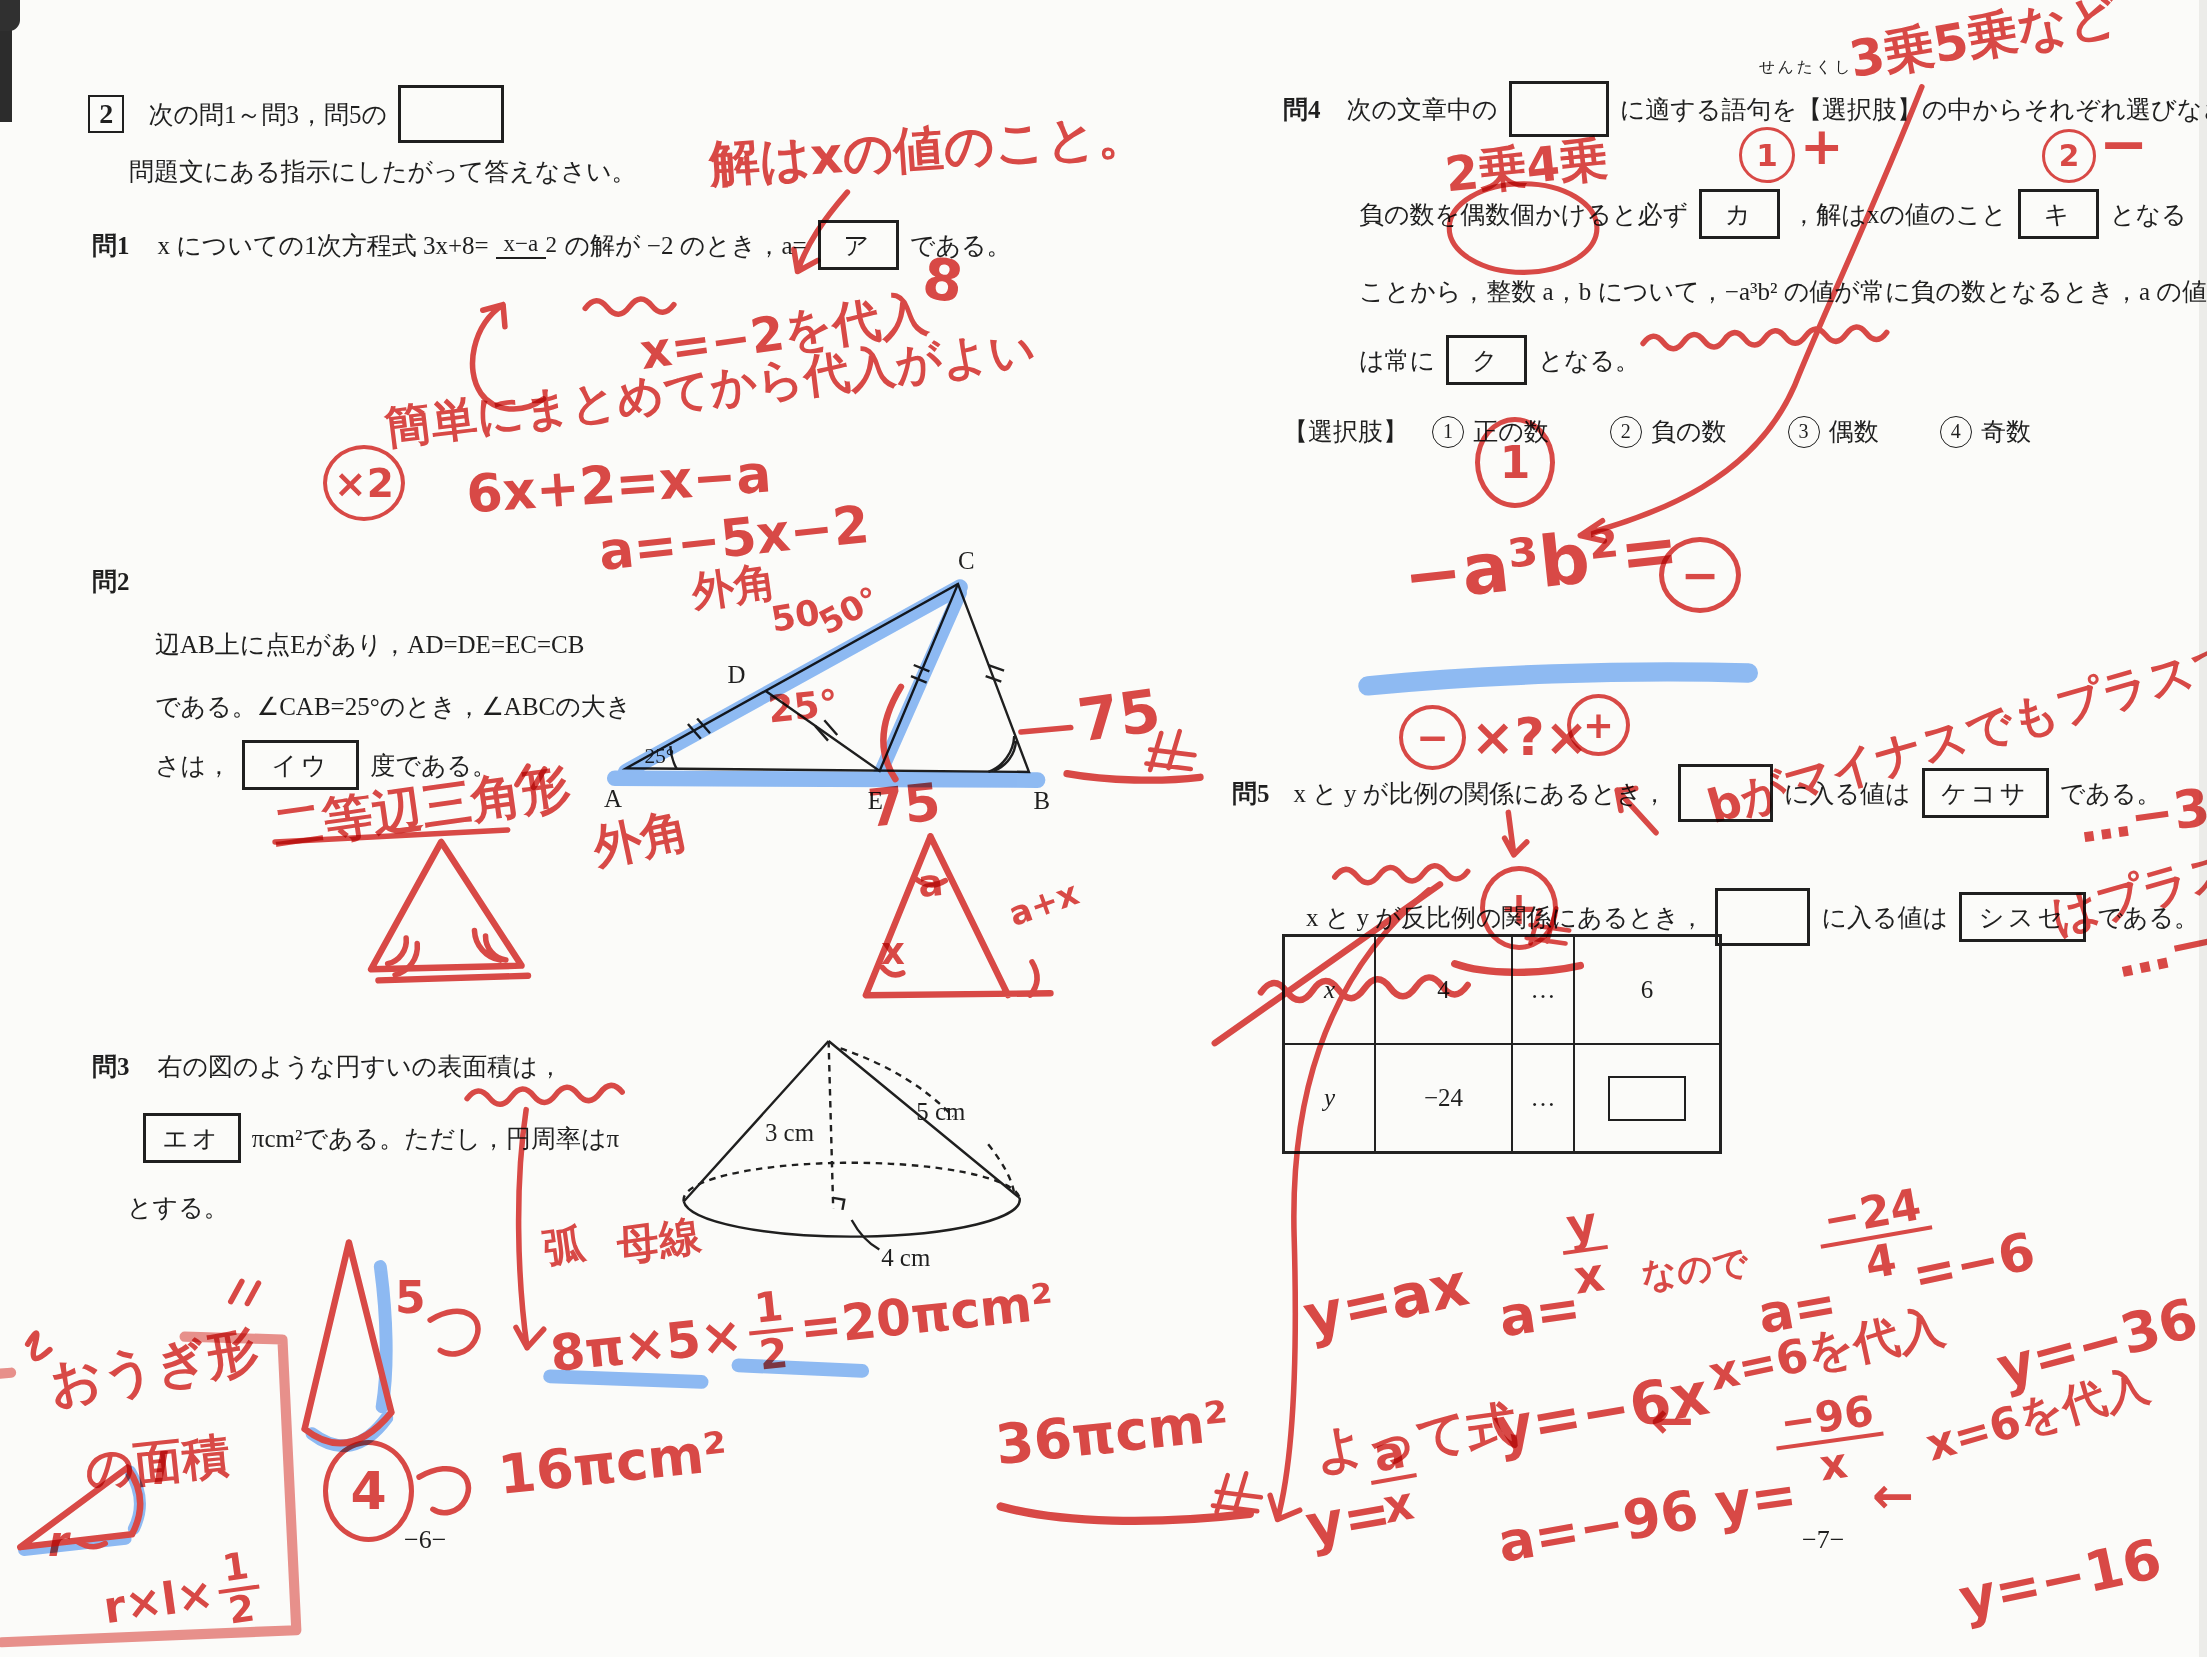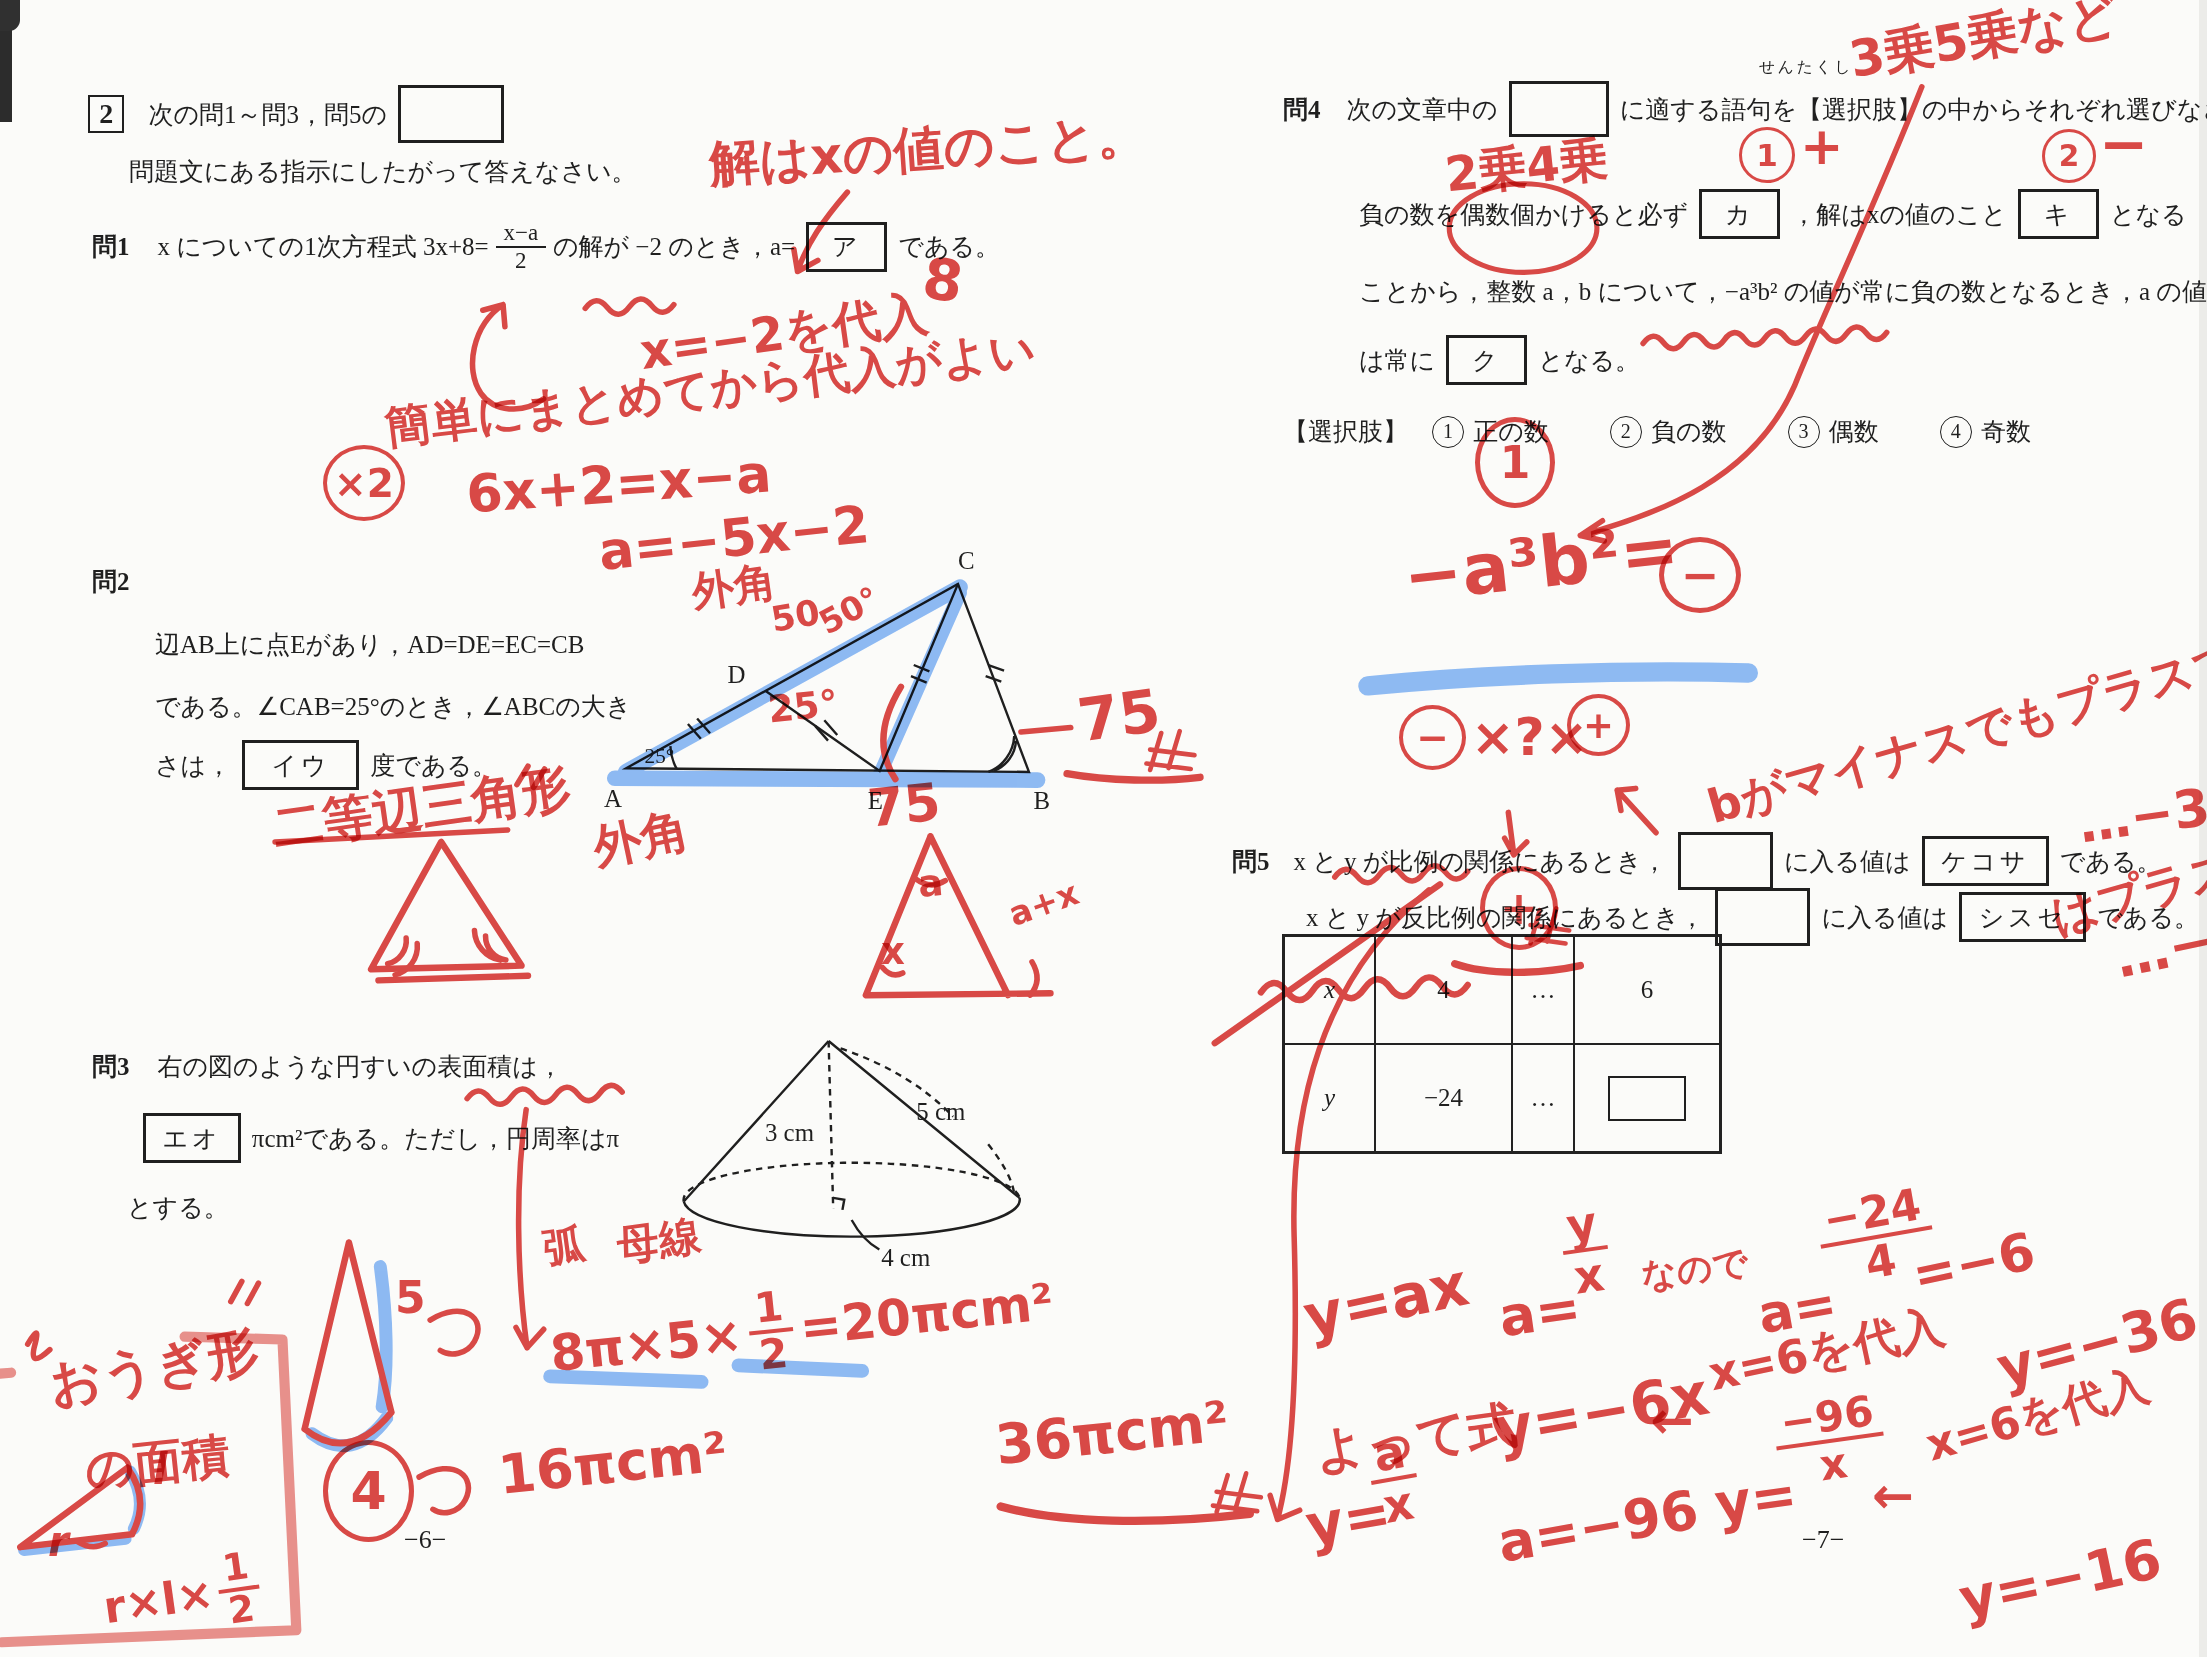--- a/index.html
+++ b/index.html
@@ -13,21 +13,21 @@
           padding:0.9px 9.2px;font-weight:bold;margin-right:24px}
   .abox{display:inline-flex;justify-content:center;align-items:center;border:3.2px solid #1f1f1f;
         padding:5.5px 16.6px;margin:0 11px;min-width:42px;letter-spacing:3.7px}
   .bbox{display:inline-block;border:3.2px solid #1f1f1f;width:92px;height:48px;margin:0 11px}
   .sbbox{display:inline-block;border:2.8px solid #1f1f1f;width:74px;height:41px}
   .circw{position:absolute;display:flex;align-items:center;justify-content:center;border-radius:50%;
          border:4.6px solid #dc4a47;color:#dc4a47;font-family:"DejaVu Sans",sans-serif;font-weight:bold;
          mix-blend-mode:multiply}
   .pcirc{display:inline-flex;width:30px;height:30px;border:1.8px solid #1f1f1f;border-radius:50%;
          align-items:center;justify-content:center;font-size:20px;margin-right:9.2px;flex:none}
-  .frac{display:inline-flex;flex-direction:column;align-items:center;line-height:1.12;margin:0 7.4px;text-align:center}
+  .frac{display:inline-flex;flex-direction:row;align-items:center;line-height:1.12;margin:0 7.4px;text-align:center}
   .frac .fn{border-bottom:2.8px solid #1f1f1f;padding:0 7.4px}
   .hfrac{display:inline-flex;flex-direction:column;align-items:center;line-height:1.05;text-align:center}
   .hfrac .fn{border-bottom:4.6px solid #dc4a47;padding:0 7.4px}
   svg.lay{position:absolute}
   svg.ann{mix-blend-mode:multiply}
   .grid{position:absolute;display:grid;border:2.8px solid #222}
   .cell{border:1.8px solid #222;display:flex;align-items:center;justify-content:center;font-size:25px;color:#1f1f1f}
   .artifact{position:absolute}
 </style>
 </head>
@@ -147,21 +147,21 @@
   <span class="row" style="margin-right:61px">
     <span class="pcirc">3</span>
     <span>偶数</span>
   </span>
   <span class="row">
     <span class="pcirc">4</span>
     <span>奇数</span>
   </span>
 </div>
 
-<div class="t print row" style="left:1232px;top:832px;font-size:25px">
+<div class="t print row" style="left:1232px;top:764px;font-size:25px">
   <span style="margin-right:24px;font-weight:bold">問5</span>
   <span>x と y が比例の関係にあるとき，</span>
   <span class="bbox" style="width:89px;height:52px"></span>
   <span>に入る値は</span>
   <span class="abox">ケコサ</span>
   <span>である。</span>
 </div>
 <div class="t print row" style="left:1306px;top:888px;font-size:25px">
   <span>x と y が反比例の関係にあるとき，</span>
   <span class="bbox" style="width:89px;height:52px"></span>

